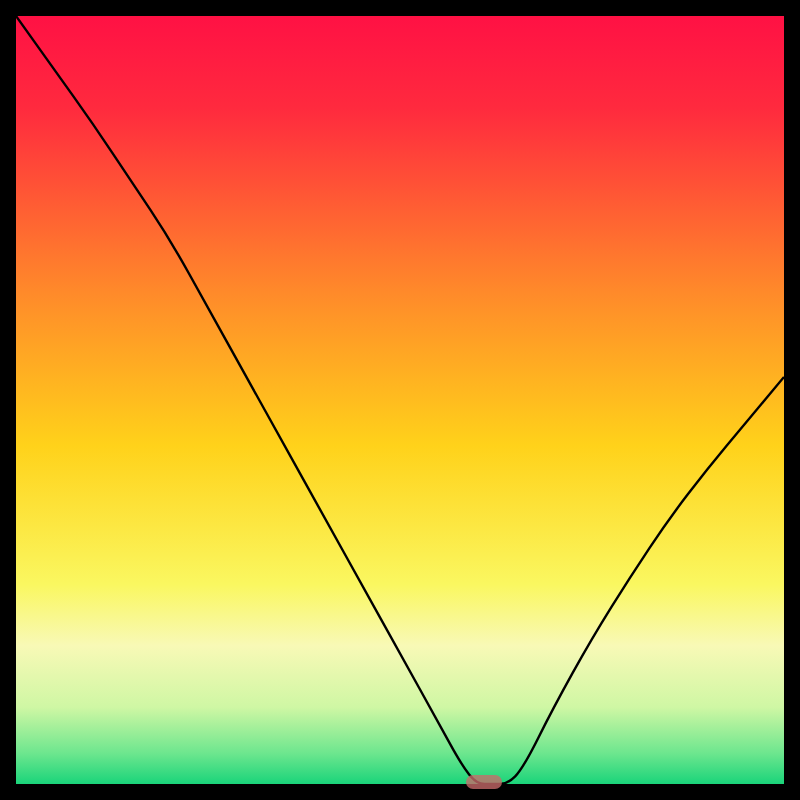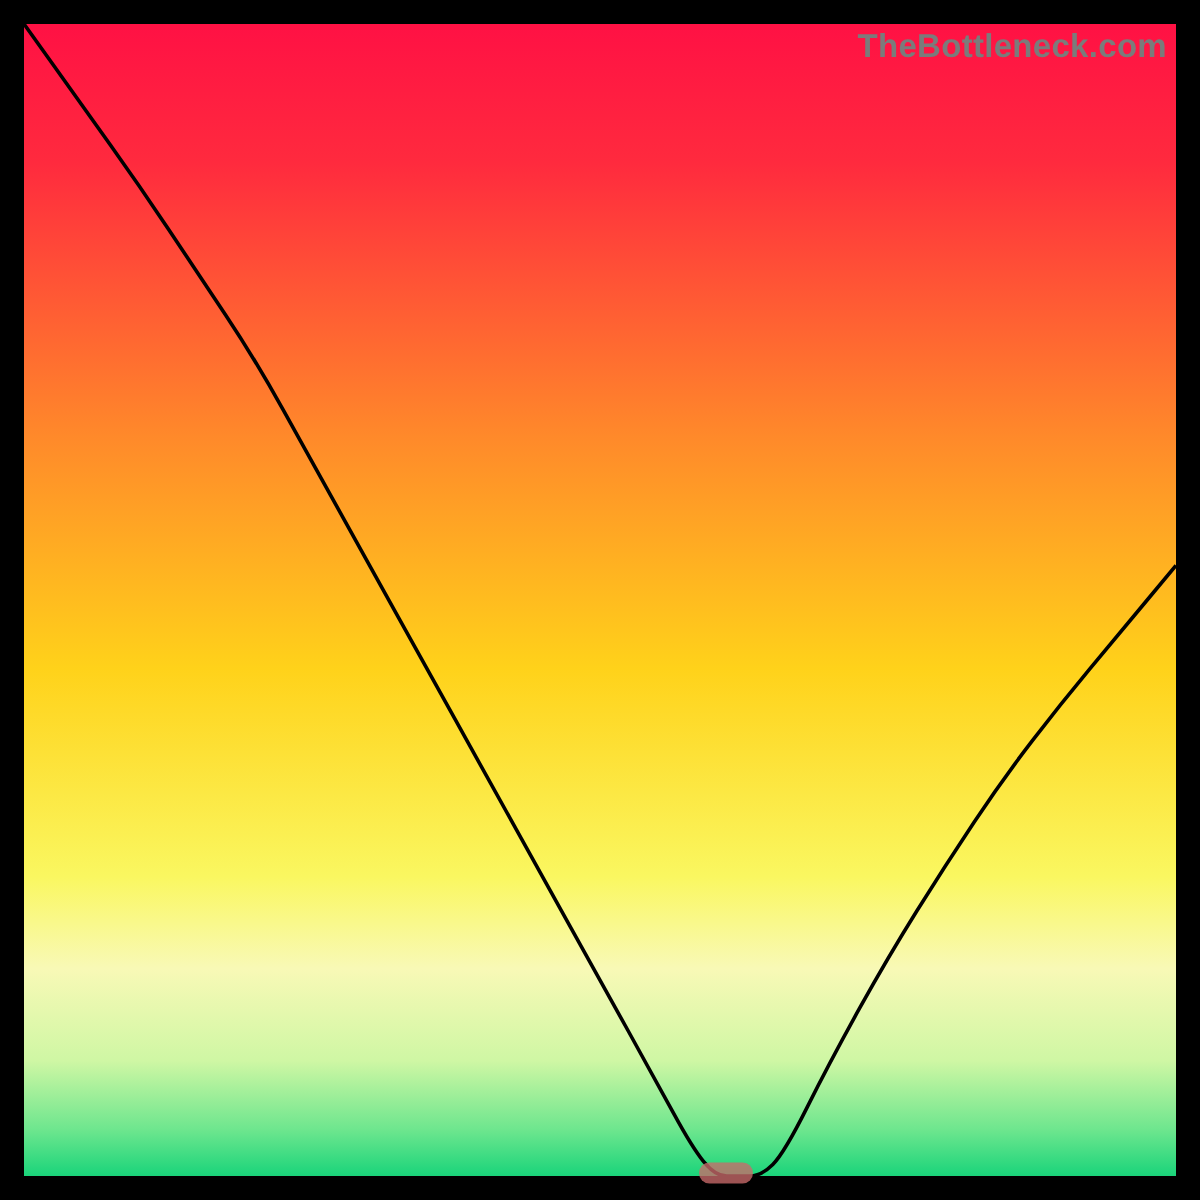--- a/index.html
+++ b/index.html
@@ -62,14 +62,13 @@
           <stop offset="96%" stop-color="#6de68e"></stop>
           <stop offset="100%" stop-color="#1ad47a"></stop>
         </linearGradient>
     </defs>
     <rect x="0" y="0" width="768" height="768" fill="url(#bg-grad)"></rect>
     <path id="curve" fill="none" stroke="#000000" stroke-width="2.4" d="M 0 0 Q 0 0 19.200000000000003 26.879999999999995 Q 38.400000000000006 53.75999999999999 57.60000000000001 80.63999999999999 Q 76.80000000000001 107.51999999999998 96 136.32 Q 115.19999999999999 165.12 134.4 193.92000000000002 Q 153.60000000000002 222.72000000000003 172.8 257.28000000000003 Q 192 291.84000000000003 211.2 326.4 Q 230.39999999999998 360.96 249.59999999999997 395.52 Q 268.79999999999995 430.08 288 464.64 Q 307.20000000000005 499.20000000000005 326.40000000000003 533.76 Q 345.6 568.3199999999999 364.8 602.88 Q 384 637.44 403.20000000000005 672 Q 422.40000000000003 706.56 433.91999999999996 727.68 Q 445.43999999999994 748.8 453.11999999999995 758.4 Q 460.79999999999995 768 468.47999999999996 768 Q 476.15999999999997 768 483.84 768 Q 491.52 768 499.2 760.3199999999999 Q 506.88 752.64 522.24 721.9200000000001 Q 537.5999999999999 691.2 556.8 656.64 Q 576 622.0799999999999 595.2 591.3599999999999 Q 614.4000000000001 560.64 633.6 531.84 Q 652.8 503.04 672 478.08000000000004 Q 691.2 453.12 710.4 430.08000000000004 Q 729.5999999999999 407.04 748.8 384 T 768 360.96"></path>
   </svg>
 
   <div class="marker" id="marker" style="left: 450.48px; top: 759px;"></div>
 
-  <div class="watermark">TheBottleneck.com</div>
 </div>
 
 </body></html>

